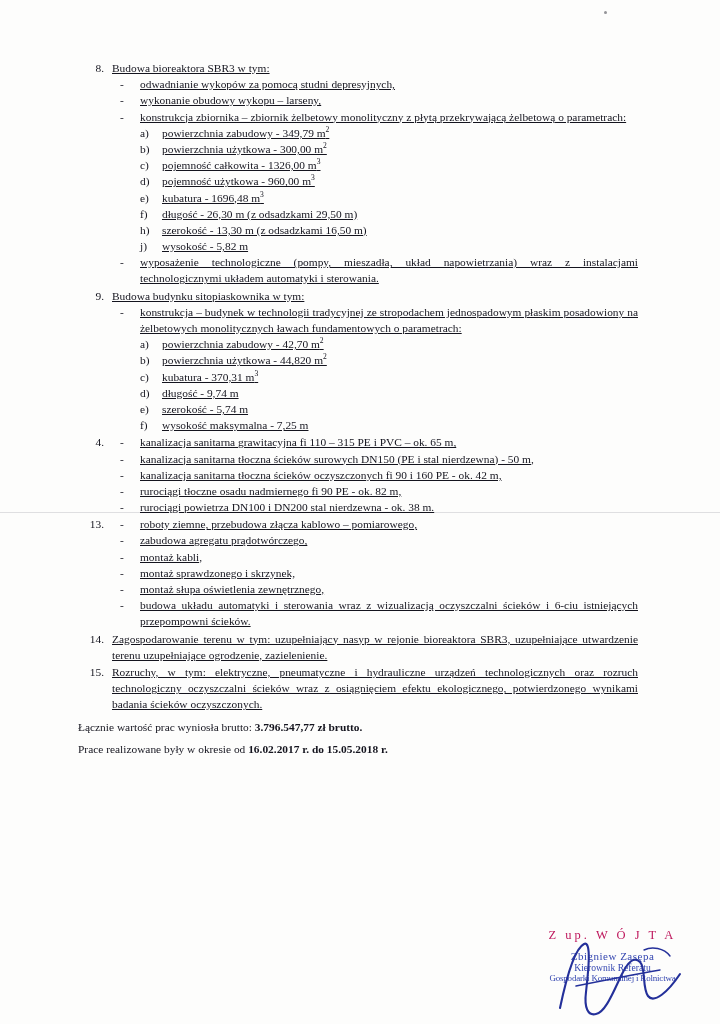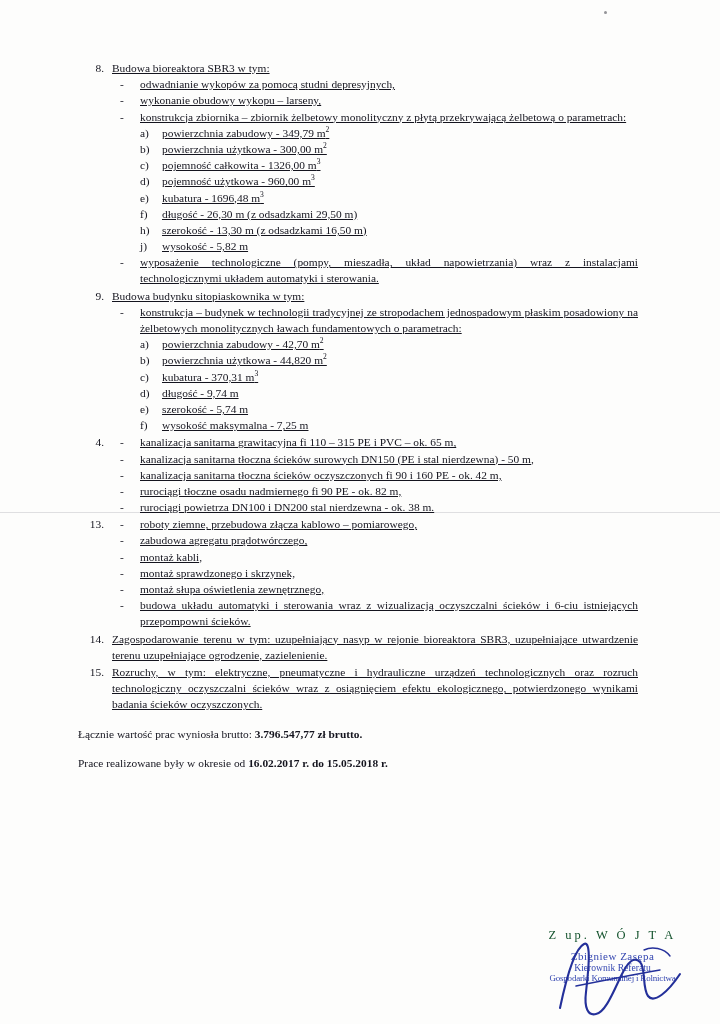--- a/index.html
+++ b/index.html
@@ -77,21 +77,21 @@
     position: absolute;
     left: 0;
     top: 0;
   }
   sup {
     font-size: 7.6px;
     vertical-align: super;
     line-height: 0;
   }
   .para {
-    margin-top: 13px;
+    margin-top: 6px;
     text-align: justify;
   }
   .para.first { }
   .b { font-weight: bold; }
 
   
   .scan-line {
     position: absolute;
     left: 0;
     width: 720px;
@@ -114,21 +114,21 @@
     top: 928px;
     width: 185px;
     height: 82px;
     color: #2b3ea8;
     font-family: "Liberation Serif", serif;
     text-align: center;
   }
   .stamp .l1 {
     font-size: 12.5px;
     letter-spacing: 3px;
-    color: #14532d;
+    color: #be185d;
   }
   .stamp .l2 {
     font-size: 11px;
     letter-spacing: 0.5px;
     color: #3446b0;
     margin-top: 7px;
   }
   .stamp .l3 {
     font-size: 9.6px;
     color: #3446b0;

